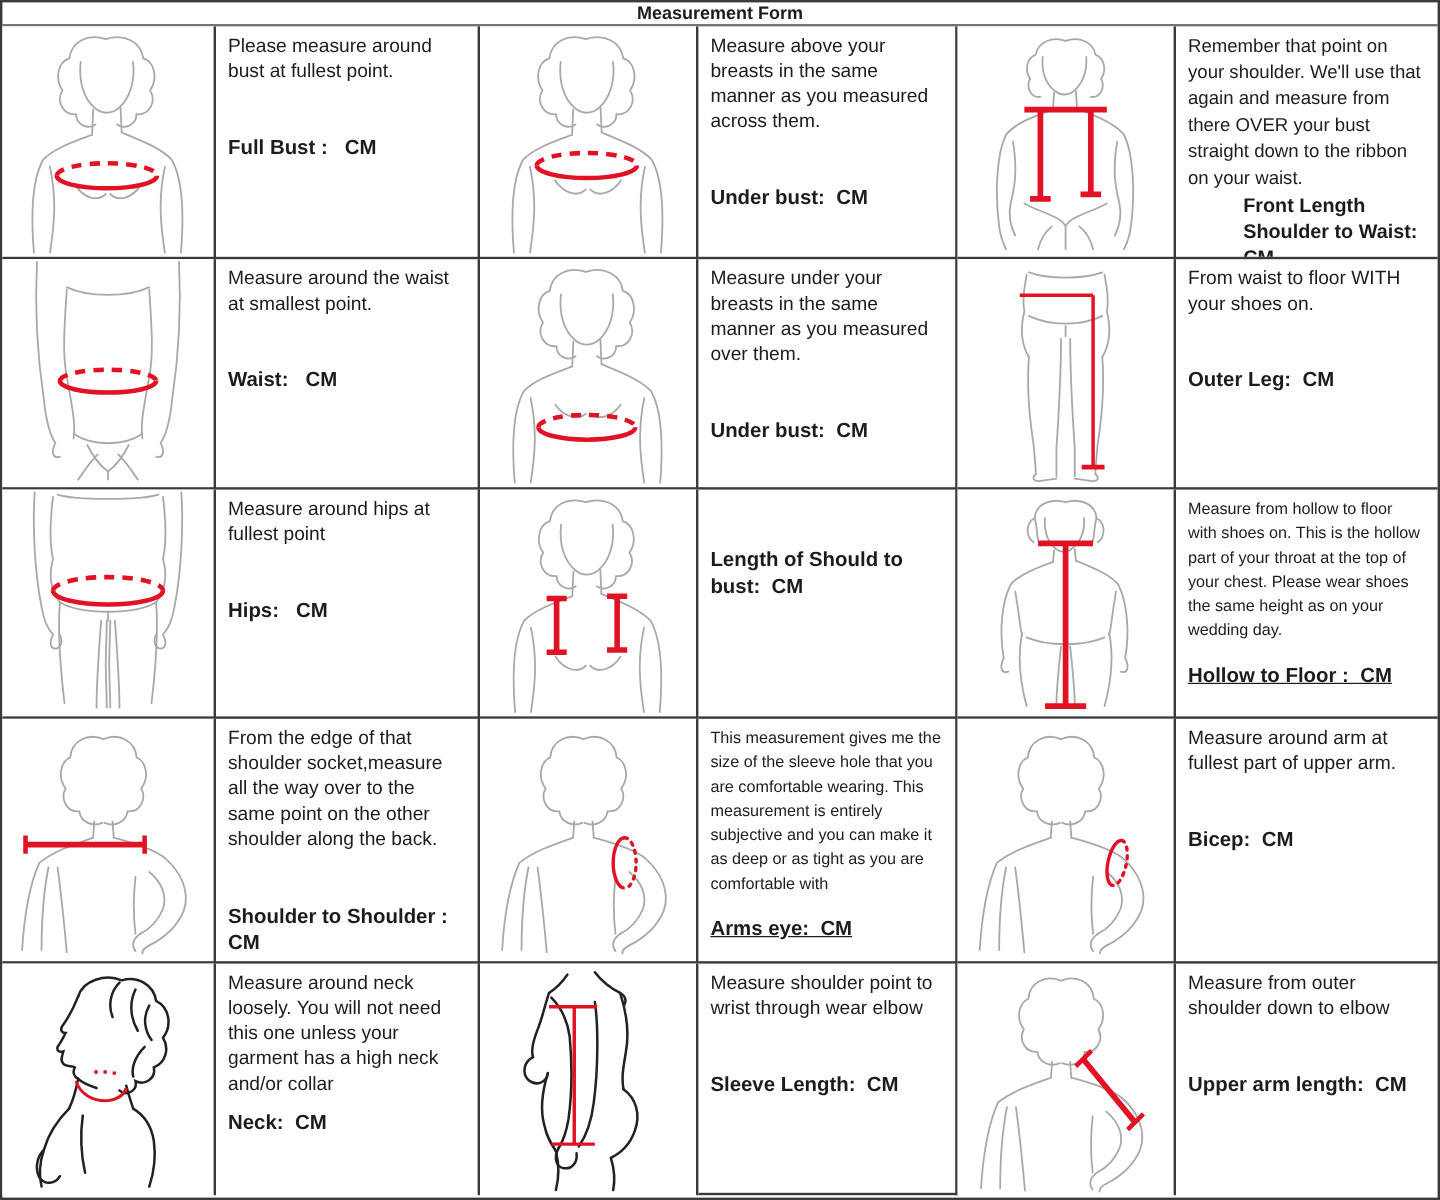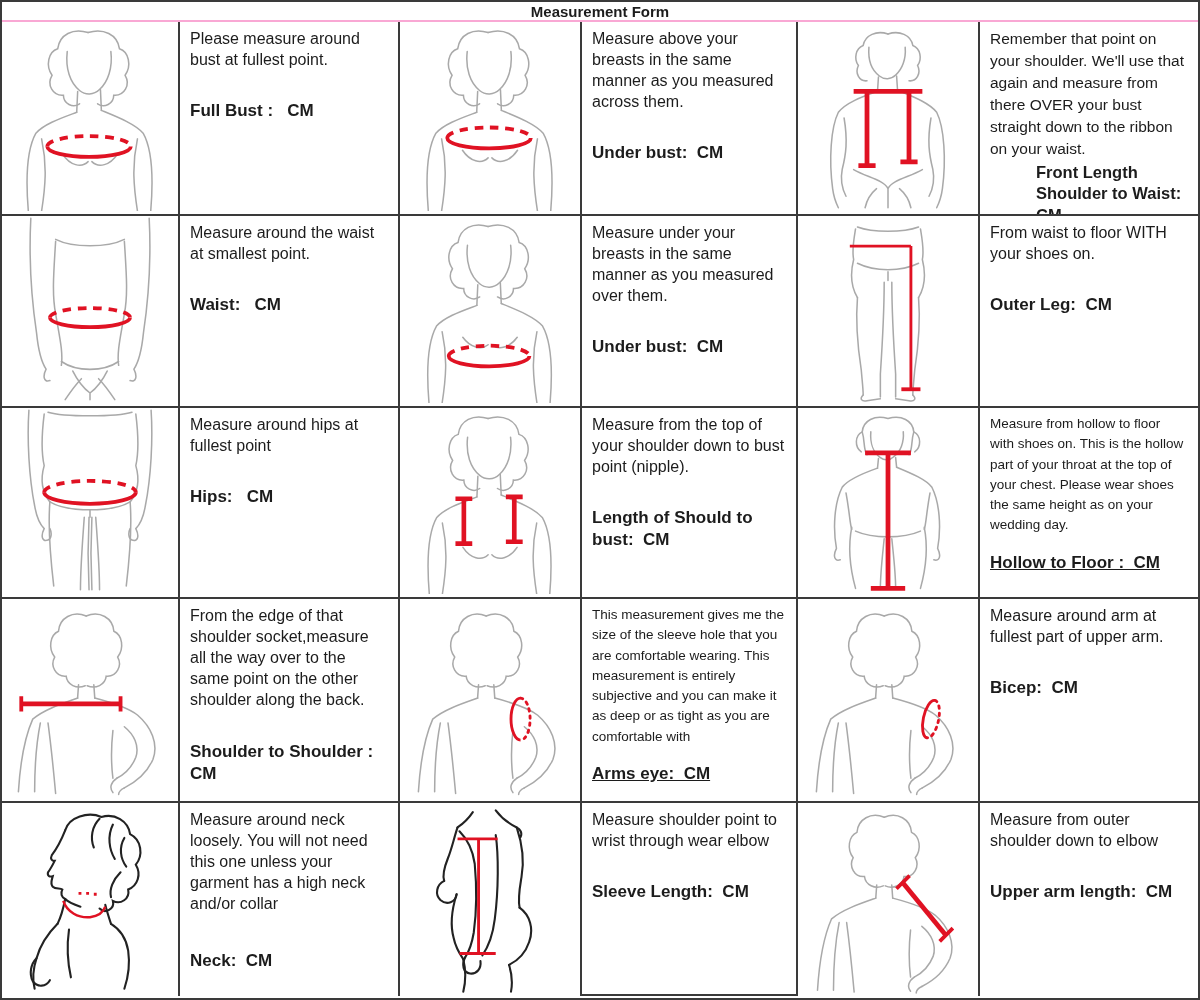--- a/index.html
+++ b/index.html
@@ -6,37 +6,37 @@
   body{font-family:"Liberation Sans","DejaVu Sans",sans-serif;color:#1c1c1c;}
   .form{
     width:1200px;height:1000px;box-sizing:border-box;
     border:2px solid #3a3a3a;background:#fff;
     display:grid;
     grid-template-columns:178px 220px 182px 216px 182px 218px;
     grid-template-rows:20px 194px 192px 191px 204px 193px;
   }
   .hdr{
     grid-column:1/-1;display:flex;align-items:center;justify-content:center;
-    font-weight:bold;font-size:15px;border-bottom:2px solid #f9a8d4;
+    font-weight:bold;font-size:15px;border-bottom:2px solid #737373;
   }
   .cell{border-right:2px solid #3a3a3a;border-bottom:2px solid #3a3a3a;overflow:hidden;box-sizing:border-box;}
   .cell.noR{border-right:none;}
   .cell.noB{border-bottom:none;}
   .fig{display:flex;align-items:center;justify-content:center;background:#fff;}
   .fig.topAlign{align-items:flex-start;}
   .fig svg{display:block;}
   .txt{display:flex;flex-direction:column;padding:6px 10px;}
   .txt .desc{font-size:16px;line-height:1.32;white-space:pre-wrap;}
-  .txt .label{font-weight:bold;font-size:17px;line-height:1.3;margin-top:30px;white-space:pre-wrap;}
+  .txt .label{font-weight:bold;font-size:17px;line-height:1.3;margin-top:42px;white-space:pre-wrap;}
   .txt.top{justify-content:flex-start;padding-top:6px;}
   .txt.fit .desc{font-size:15.5px;line-height:1.42;}
   .txt.fit .label{font-size:16.5px;margin-top:2px;margin-left:46px;}
   .txt.small .desc{font-size:13.5px;line-height:1.5;}
   .txt.small .label{margin-top:16px;text-decoration:underline;}
-  .txt.gap22 .label{margin-top:35px;}
+  .txt.gap22 .label{margin-top:10px;}
   .txt.gap24 .label{}
   path,ellipse{fill:none;}
   .g{stroke:#a9a9a9;stroke-width:1.6;stroke-linecap:round;}
   .k{stroke:#222;stroke-width:2.2;stroke-linecap:round;}
   .r3{stroke:#e01223;stroke-width:3;stroke-linecap:butt;}
   .r4{stroke:#e01223;stroke-width:4;stroke-linecap:butt;}
   .r5{stroke:#e01223;stroke-width:5;stroke-linecap:butt;}
   .rd{stroke:#e01223;stroke-width:4;stroke-dasharray:9 7;stroke-linecap:butt;}
   .rdot{stroke:#e01223;stroke-width:3;stroke-dasharray:2.5 5;stroke-linecap:round;}
 </style>
@@ -219,21 +219,20 @@
         <path d="M59,146 C67,158 79,161 86,154 M90,154 C97,161 109,158 117,146"></path>
       </g>
       <path class="r5" d="M60,94 L60,142"></path>
       <path class="r5" d="M51,94 L69,94 M51,142 L69,142"></path>
       <path class="r5" d="M114,92 L114,140"></path>
       <path class="r5" d="M105,92 L123,92 M105,140 L123,140"></path>
     </svg>
   </div>
 
   <div class="cell txt">
-    <div class="desc">Measure from the top of your shoulder down to bust point (nipple).</div>
     <div class="label">Length of Should to bust:  CM</div>
   </div>
 
   <div class="cell fig">
     <svg width="168" height="183" viewBox="0 0 176 188" aria-label="hollow-to-floor-figure">
       <g class="g">
         <path d="M88,6 C74,2 62,8 61,20 C53,24 53,36 60,41 M88,6 C102,2 114,8 115,20 C123,24 123,36 116,41"></path>
         <path d="M61,20 C64,30 62,38 66,44 M115,20 C112,30 114,38 110,44"></path>
         <path d="M70,20 C69,32 73,42 80,47 C84,50 90,50 94,46 C101,41 105,31 104,20"></path>
         <path d="M78,48 L77,58 M96,47 L97,57"></path>

